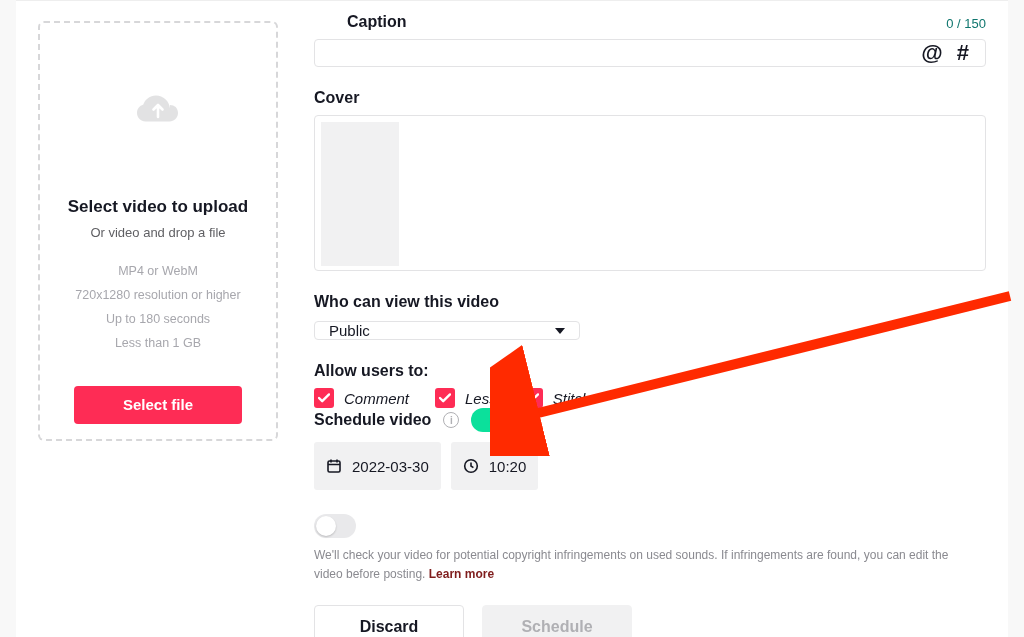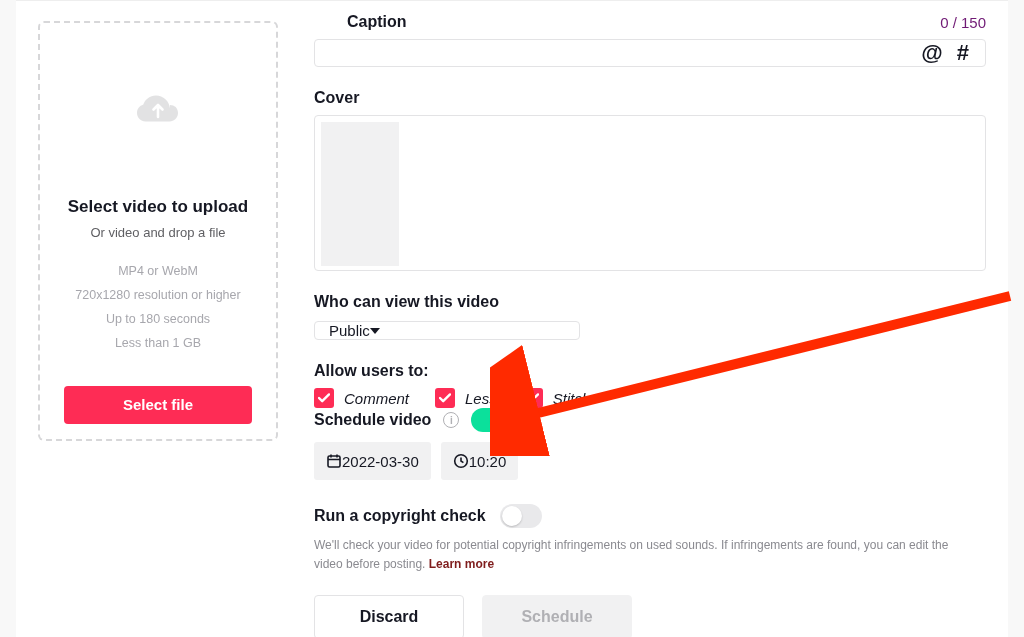--- a/index.html
+++ b/index.html
@@ -10,60 +10,60 @@
     width: 240px; height: 420px; margin-top: 10px;
     border: 2px dashed #d7d7d9; border-radius: 6px;
     display: flex; flex-direction: column; align-items: center;
     padding: 72px 12px 0 12px; text-align: center; color: #161823;
   }
   .upload-panel .cloud { color:#c6c6c8; margin-bottom: 22px; }
   .upload-panel .title { font-size: 17px; font-weight: 700; margin-bottom: 8px; margin-top: 44px; }
   .upload-panel .sub { font-size: 13px; color:#5f5f63; margin-bottom: 24px; }
   .upload-panel .spec { font-size: 12.5px; color:#a7a7ad; margin-bottom: 10px; }
   .select-file-btn {
-    margin-top: 26px; width: 188px; height: 38px; line-height:38px;
+    margin-top: 26px; width: 168px; height: 38px; line-height:38px;
     background: #fe2c55; color:#fff; border:none; border-radius:4px;
     font-size: 15px; font-weight:600; cursor:pointer;
   }
   
   .form { flex:1; display:flex; flex-direction:column; font-size:14px; }
   .label-row { display:flex; justify-content:space-between; align-items:flex-end; margin-top:2px;margin-left:33px;}
   .label { font-size: 16px; font-weight:700; color:#161823; }
-  .counter { font-size:15px; color:#701a75; }
+  .counter { font-size:13px; color:#0f766e; }
   .caption-box {
     margin-top:8px; height:48px; border:1px solid #e3e3e5; border-radius:4px;
     display:flex; align-items:center; justify-content:flex-end; padding:0 16px;
     color:#161823; font-size:22px; font-weight:700; gap:14px;
   }
   .caption-box span{ cursor:pointer; }
   .section-label { font-size:16px; font-weight:700; margin-top:22px; }
   .cover-box { margin-top:8px; height:156px; border:1px solid #e3e3e5; border-radius:4px; padding:6px; }
   .cover-thumb { width:78px; height:144px; background:#f1f1f2; }
   .privacy-select{
     margin-top:10px; width:266px; height:38px; border:1px solid #e3e3e5; border-radius:4px;
-    display:flex; align-items:center; justify-content:flex-start; padding:0 14px; font-size:15px; cursor:pointer;
+    display:flex; align-items:center; justify-content:space-between; padding:0 14px; font-size:15px; cursor:pointer;
   }
   .caret-down{ width:0;height:0;border-left:5px solid transparent;border-right:5px solid transparent;border-top:6px solid #161823;}
   .allow-row{ margin-top:8px; display:flex; gap:26px; align-items:center;font-style:italic;}
   .allow-row label{ display:flex; align-items:center; gap:10px; font-size:15px;}
   .chk{
     width:20px;height:20px;background:#fe2c55;border-radius:3px;display:flex;align-items:center;justify-content:center;cursor:pointer;
   }
   .chk svg{stroke:#fff;}
   .sched-row{ display:flex; align-items:center; gap:12px; position:relative;}
   .sched-label{ font-size:16px; font-weight:700;}
   .info-icon{ width:16px;height:16px;border:1.4px solid #b0b0b4;border-radius:50%;display:flex;align-items:center;justify-content:center;font-size:10px;color:#b0b0b4;font-weight:700;}
   .toggle{ width:42px;height:24px;border-radius:12px;position:relative;cursor:pointer;}
   .toggle.on{ background:#0be09b;}
   .toggle.off{ background:#e9e9eb;}
   .toggle .knob{ position:absolute;top:2px;width:20px;height:20px;border-radius:50%;background:#fff;box-shadow:0 1px 2px rgba(0,0,0,.2);}
   .toggle.on .knob{ right:2px;}
   .toggle.off .knob{ left:2px;}
   .datetime-row{ margin-top:10px; display:flex; gap:10px;}
-  .pill{ height:38px; background:#f1f1f2; border-radius:3px; display:flex; align-items:center; padding:0 12px; gap:0; font-size:15px; cursor:pointer;}
+  .pill{ height:48px; background:#f1f1f2; border-radius:3px; display:flex; align-items:center; padding:0 12px; gap:10px; font-size:15px; cursor:pointer;}
   .copyright-row{ margin-top:24px; display:flex; align-items:center; gap:14px;}
   .copyright-label{ font-size:16px; font-weight:700;}
   .copyright-note{ margin-top:8px; font-size:12px; color:#8a8a90; line-height:1.55; max-width:640px;}
   .copyright-note b{ color:#7f1d1d; font-weight:700;}
   .action-row{ margin-top:22px; display:flex; gap:18px;}
   .btn{ height:44px; width:150px; border-radius:4px; font-size:16px; font-weight:600; cursor:pointer; }
   .btn-secondary{ background:#fff; border:1px solid #e3e3e5; color:#161823;}
   .btn-primary-disabled{ background:#f1f1f2; border:1px solid #f1f1f2; color:#b0b0b4; cursor:default;}
   
   .arrow-svg{ position:absolute; left:176px; top:-122px; pointer-events:none;}
@@ -166,21 +166,20 @@
       <div class="pill">
         <svg width="16" height="16" viewBox="0 0 16 16" fill="none" stroke="#161823" stroke-width="1.6">
             <circle cx="8" cy="8" r="6.3"></circle>
             <path d="M8 4.5V8l2.4 1.6"></path>
           </svg>
         <span>10:20</span>
       </div>
     </div>
 
     <div class="copyright-row">
-      <span class="copyright-label">Run a copyright check</span>
       <span class="toggle off">
           <span class="knob"></span>
         </span>
     </div>
     <div class="copyright-note">
       <span>We'll check your video for potential copyright infringements on used sounds. If infringements are found, you can edit the video before posting. </span><b>Learn more</b>
     </div>
 
     <div class="action-row">
       <button class="btn btn-secondary">Discard</button>

